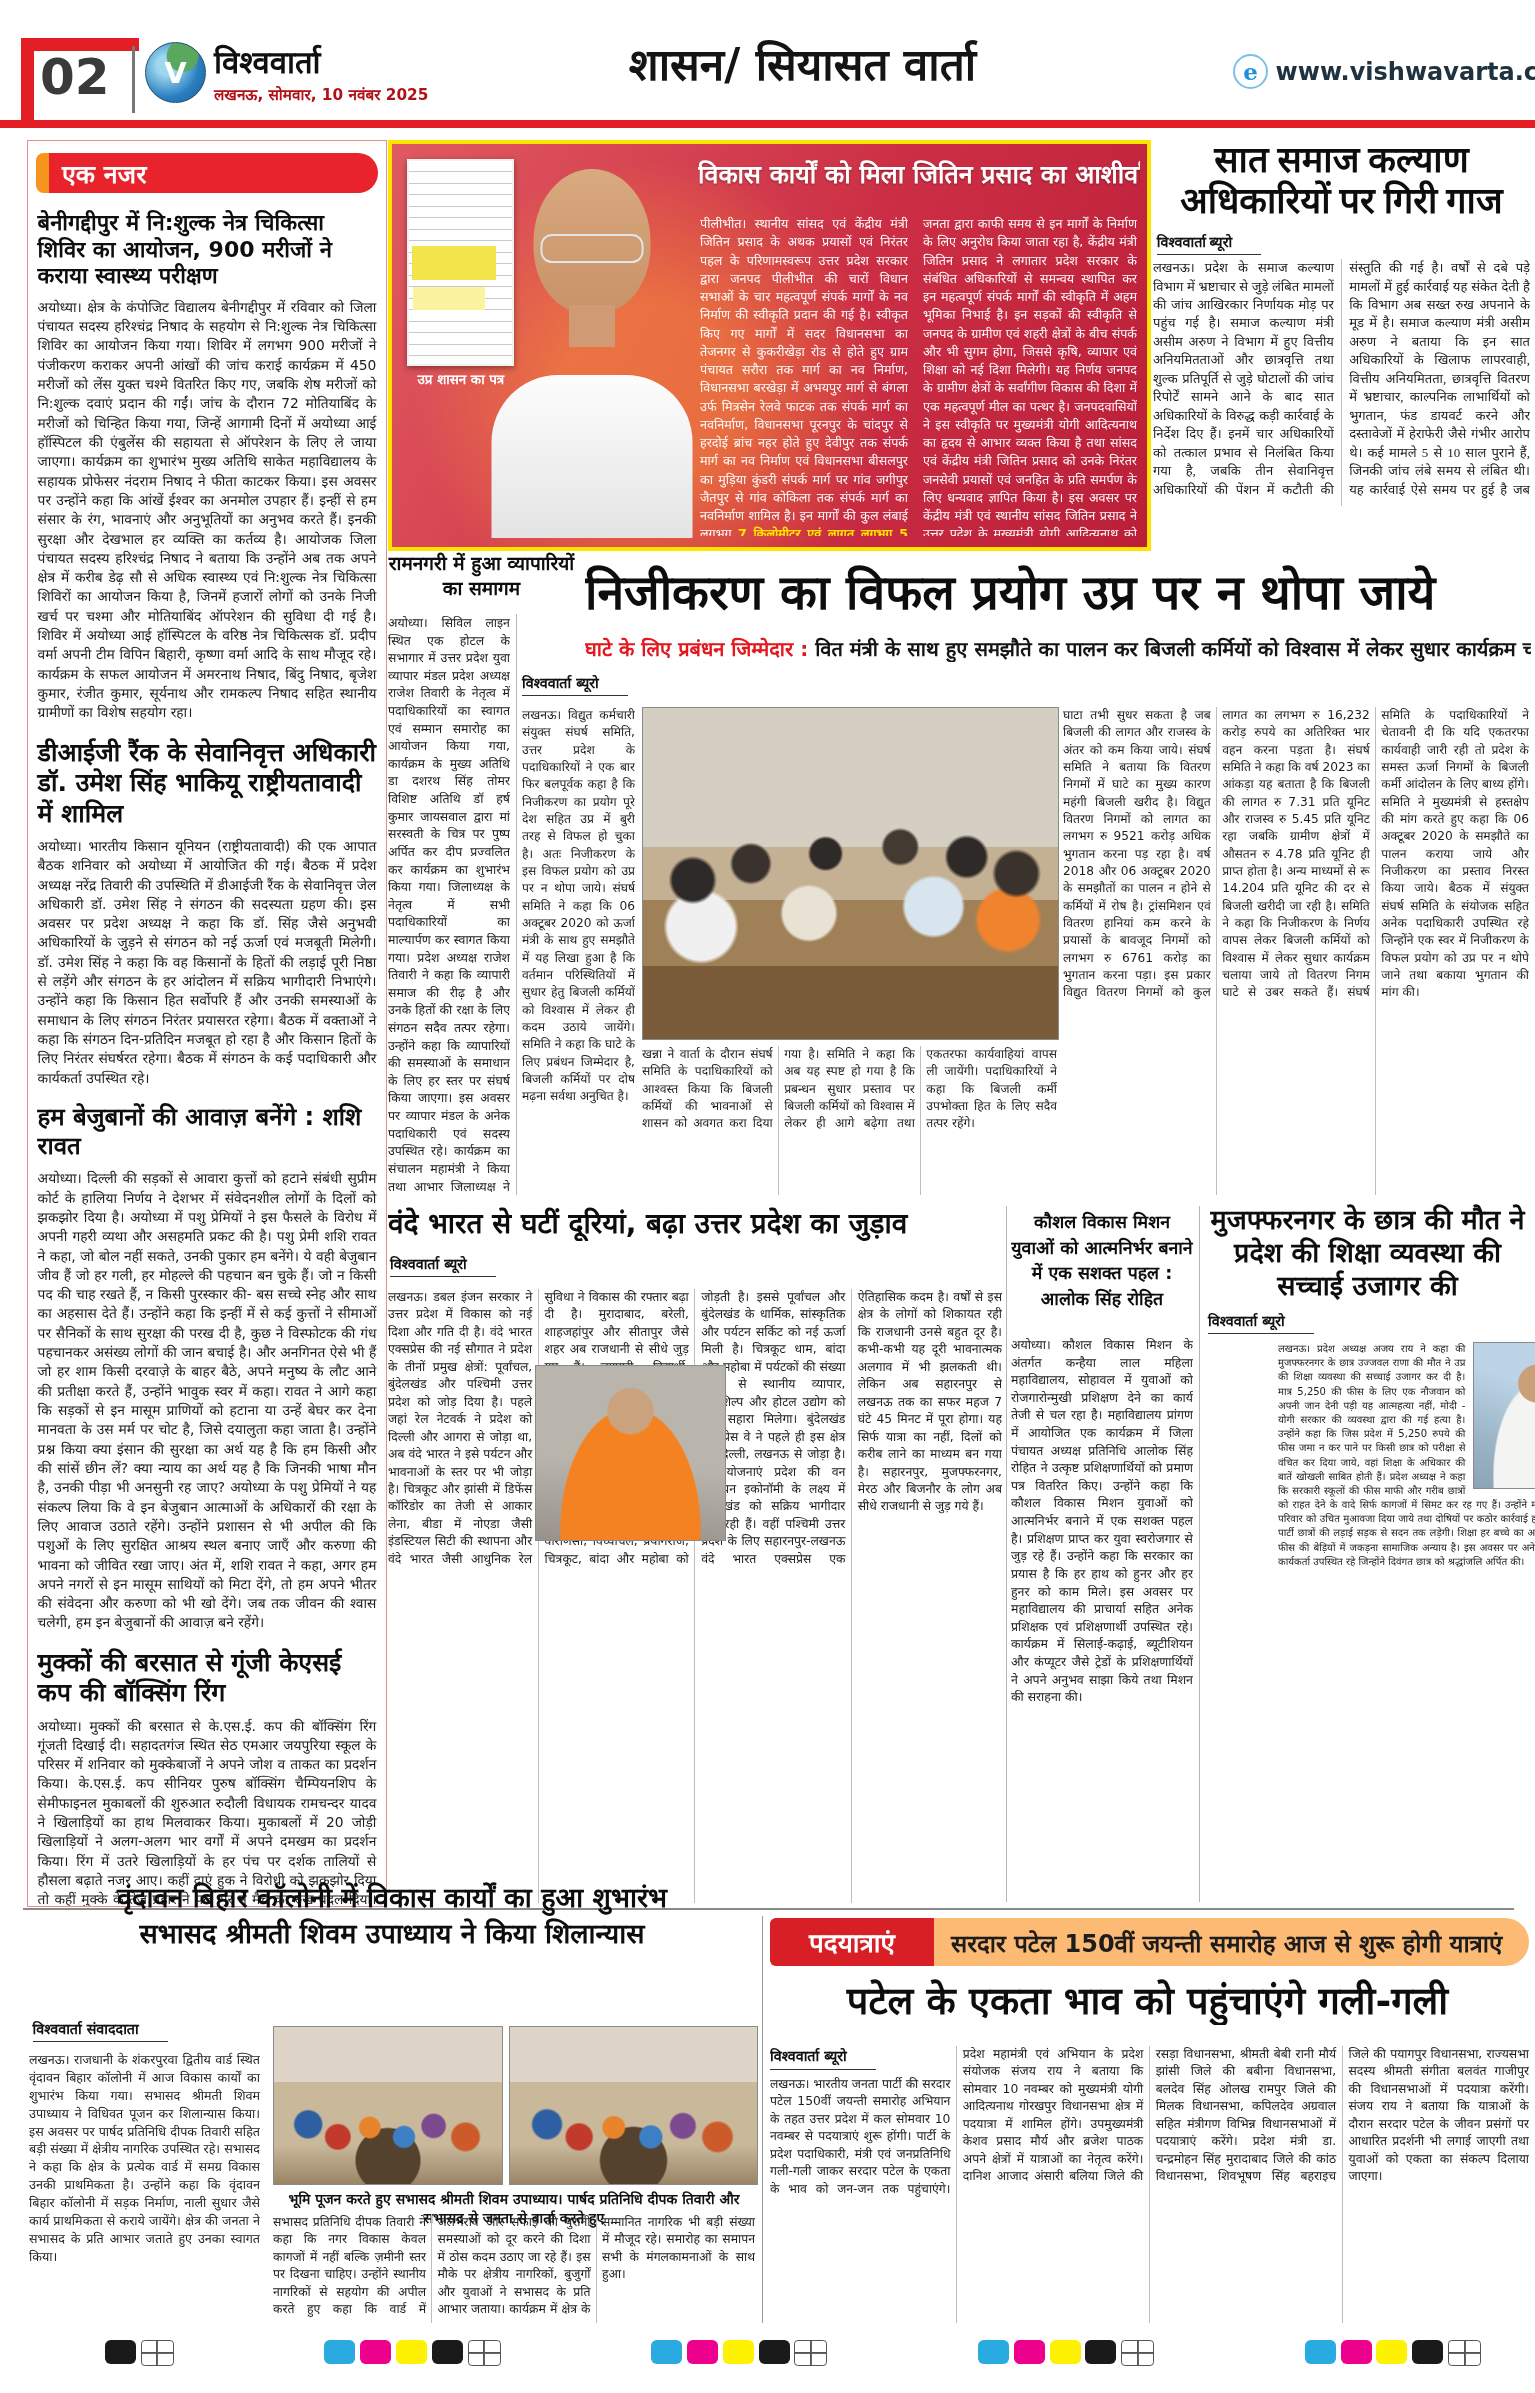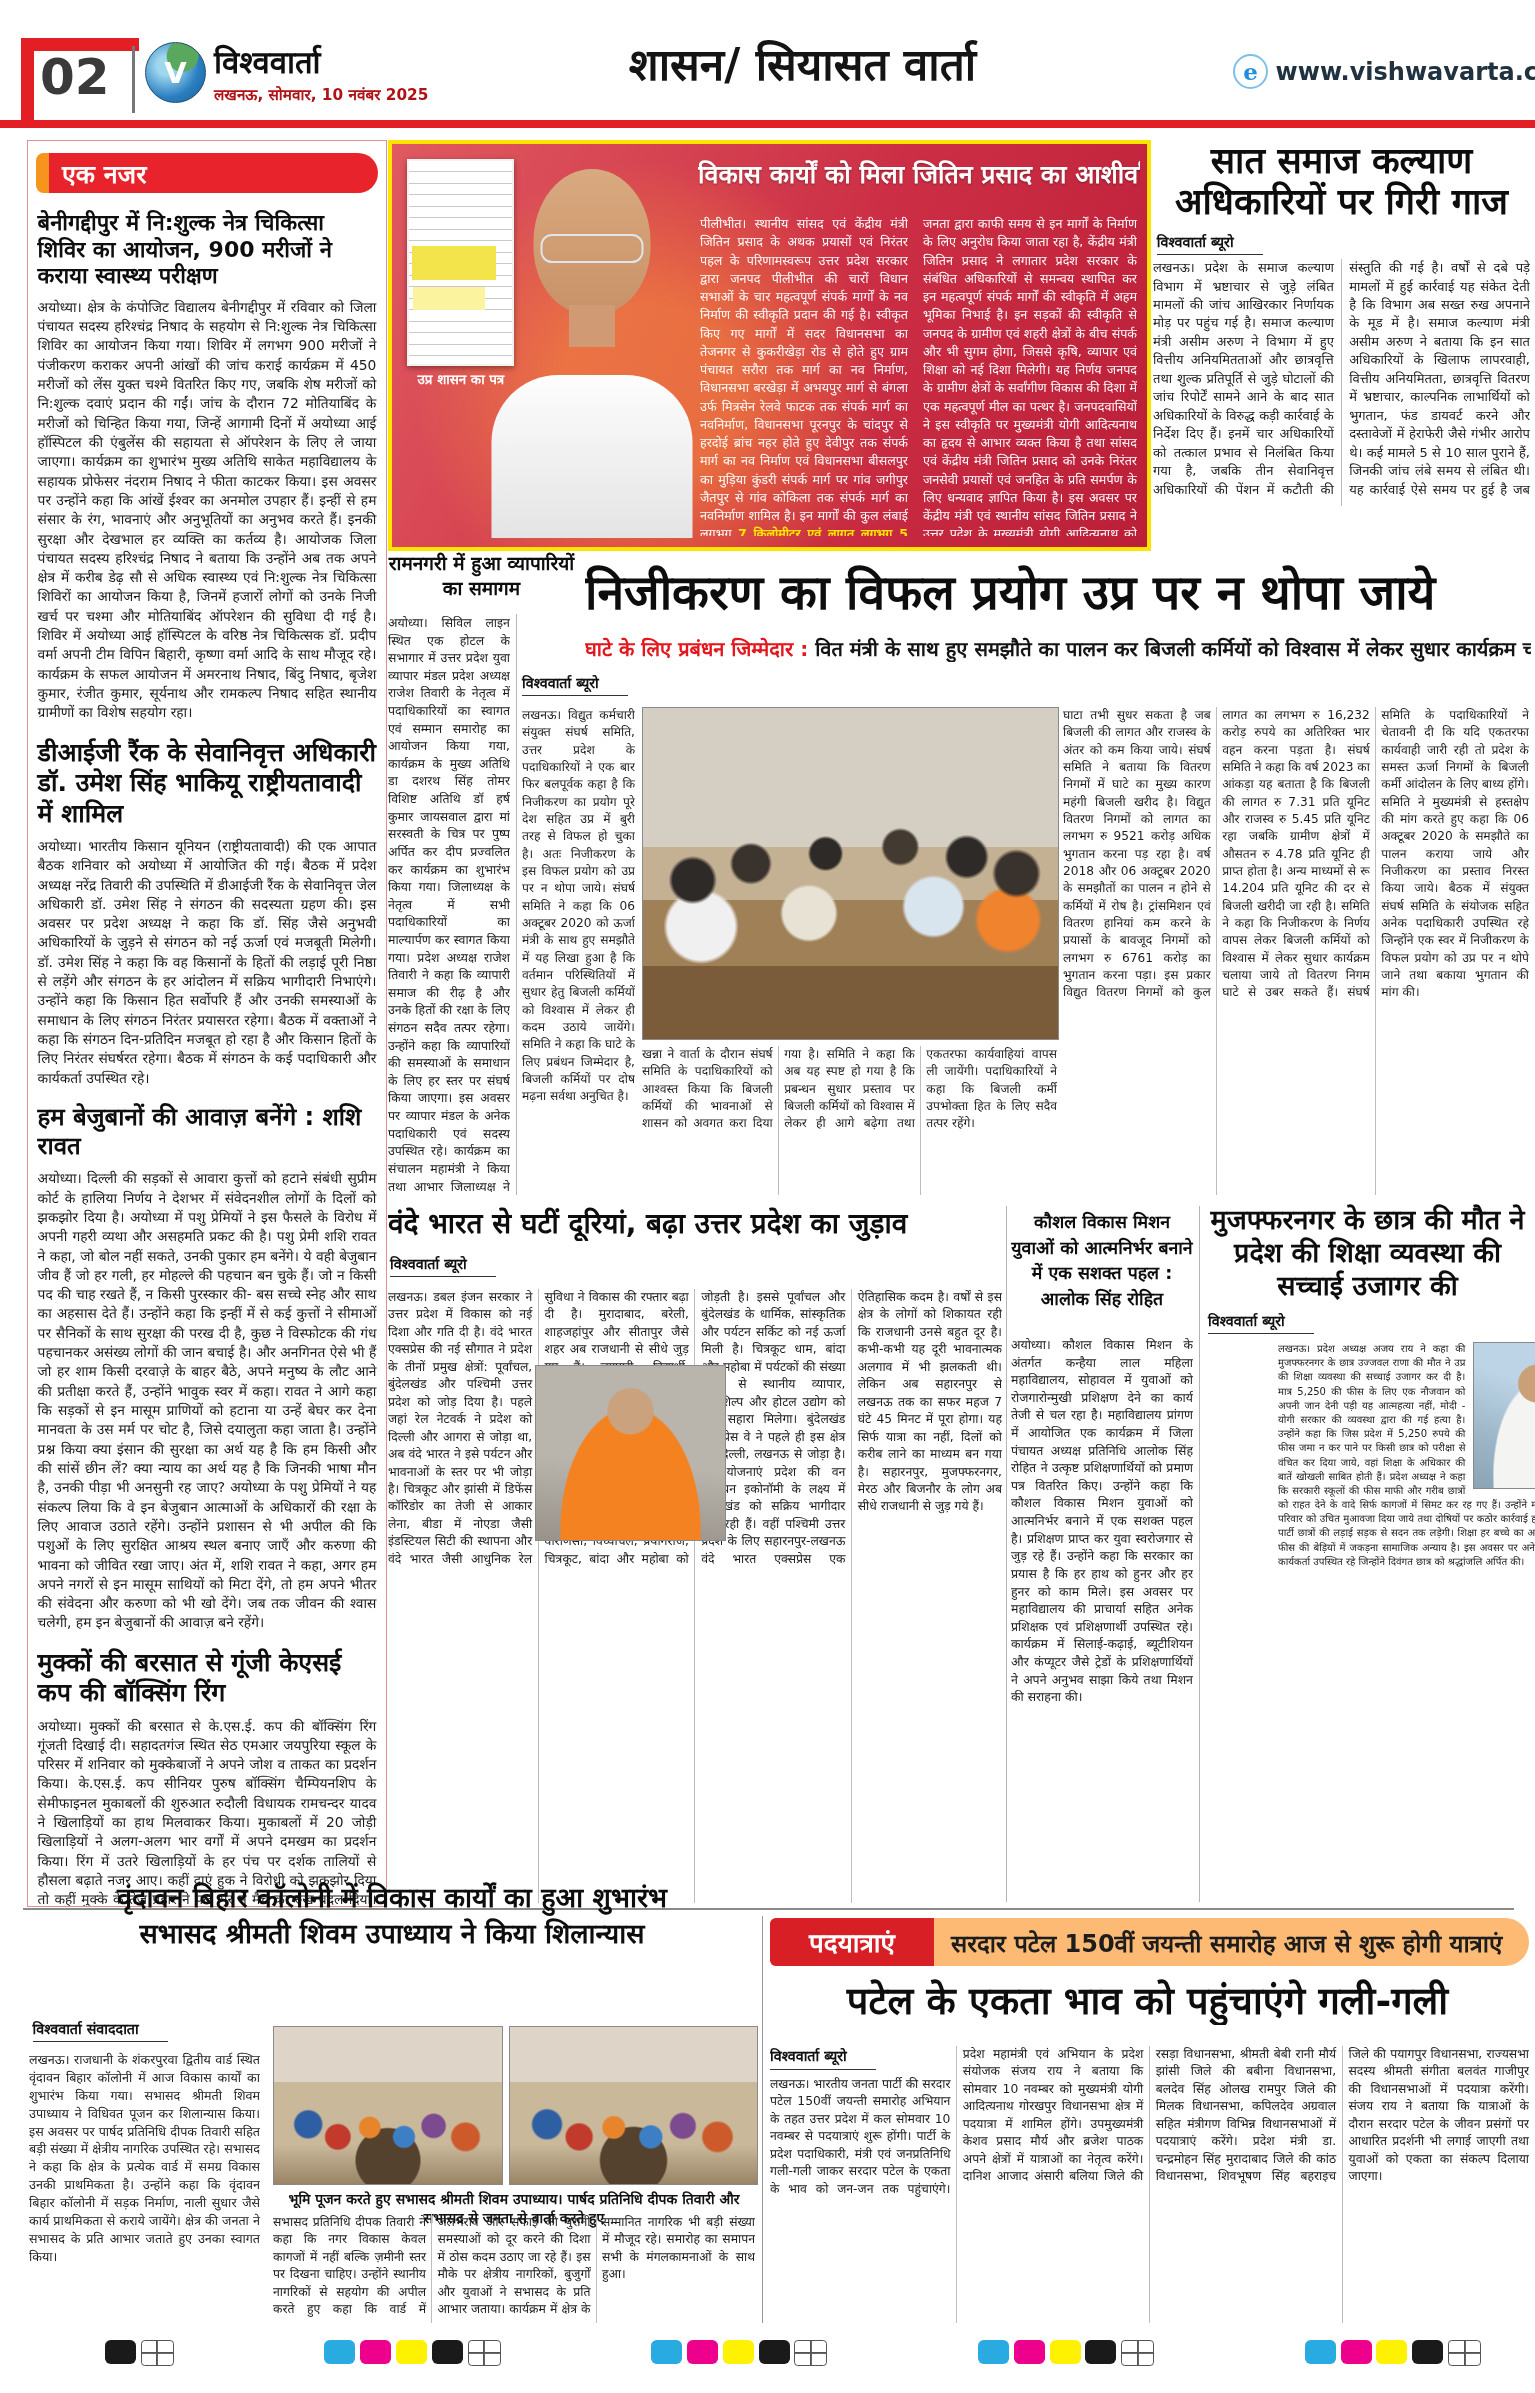--- a/index.html
+++ b/index.html
@@ -180,21 +180,21 @@
       <div class="p-neck"></div>
       <div class="p-shirt"></div>
     </div>
     <div class="abs ybox-headline nowrapclip" style="left:306px;top:11.5px;width:442px;">विकास कार्यों को मिला जितिन प्रसाद का आशीर्वाद</div>
     <div class="abs ybox-col" style="left:308px;top:71px;width:208px;height:321px;">
       <span>पीलीभीत। स्थानीय सांसद एवं केंद्रीय मंत्री जितिन प्रसाद के अथक प्रयासों एवं निरंतर पहल के परिणामस्वरूप उत्तर प्रदेश सरकार द्वारा जनपद पीलीभीत की चारों विधान सभाओं के चार महत्वपूर्ण संपर्क मार्गों के नव निर्माण की स्वीकृति प्रदान की गई है। स्वीकृत किए गए मार्गों में सदर विधानसभा का तेजनगर से कुकरीखेड़ा रोड से होते हुए ग्राम पंचायत सरौरा तक मार्ग का नव निर्माण, विधानसभा बरखेड़ा में अभयपुर मार्ग से बंगला उर्फ मित्रसेन रेलवे फाटक तक संपर्क मार्ग का नवनिर्माण, विधानसभा पूरनपुर के चांदपुर से हरदोई ब्रांच नहर होते हुए देवीपुर तक संपर्क मार्ग का नव निर्माण एवं विधानसभा बीसलपुर का मुड़िया कुंडरी संपर्क मार्ग पर गांव जगीपुर जैतपुर से गांव कोकिला तक संपर्क मार्ग का नवनिर्माण शामिल है। इन मार्गों की कुल लंबाई लगभग </span><span class="yhl">7 किलोमीटर एवं लागत लगभग 5 करोड़ है। क्षेत्रीय</span>
     </div>
     <div class="abs ybox-col" style="left:531px;top:71px;width:214px;height:321px;">जनता द्वारा काफी समय से इन मार्गों के निर्माण के लिए अनुरोध किया जाता रहा है, केंद्रीय मंत्री जितिन प्रसाद ने लगातार प्रदेश सरकार के संबंधित अधिकारियों से समन्वय स्थापित कर इन महत्वपूर्ण संपर्क मार्गों की स्वीकृति में अहम भूमिका निभाई है। इन सड़कों की स्वीकृति से जनपद के ग्रामीण एवं शहरी क्षेत्रों के बीच संपर्क और भी सुगम होगा, जिससे कृषि, व्यापार एवं शिक्षा को नई दिशा मिलेगी। यह निर्णय जनपद के ग्रामीण क्षेत्रों के सर्वांगीण विकास की दिशा में एक महत्वपूर्ण मील का पत्थर है। जनपदवासियों ने इस स्वीकृति पर मुख्यमंत्री योगी आदित्यनाथ का हृदय से आभार व्यक्त किया है तथा सांसद एवं केंद्रीय मंत्री जितिन प्रसाद को उनके निरंतर जनसेवी प्रयासों एवं जनहित के प्रति समर्पण के लिए धन्यवाद ज्ञापित किया है। इस अवसर पर केंद्रीय मंत्री एवं स्थानीय सांसद जितिन प्रसाद ने उत्तर प्रदेश के मुख्यमंत्री योगी आदित्यनाथ को धन्यवाद ज्ञापित करते हुए कहा है कि इन चारों संपर्क मार्गों के निर्माण से हजारों लोगों को सीधा लाभ मिलेगा और जनपद की स्थानीय अर्थव्यवस्था को गति मिलेगी।</div>
   </div>
 
-  <div class="abs" style="left:1153px;top:140px;width:377px;height:403px;overflow:hidden;">
+  <div class="abs" style="left:1153px;top:140px;width:377px;height:403px;overflow:hidden;font-family:Liberation Serif, serif;">
     <div class="h-big centered" style="font-size:36px;line-height:1.15;">सात समाज कल्याण अधिकारियों पर गिरी गाज</div>
     <div style="margin:9.6px 0 3.8px 3.8px;"><span class="byline">विश्ववार्ता ब्यूरो</span></div>
     <p class="bodytext cols2" style="height:247px;">लखनऊ। प्रदेश के समाज कल्याण विभाग में भ्रष्टाचार से जुड़े लंबित मामलों की जांच आखिरकार निर्णायक मोड़ पर पहुंच गई है। समाज कल्याण मंत्री असीम अरुण ने विभाग में हुए वित्तीय अनियमितताओं और छात्रवृत्ति तथा शुल्क प्रतिपूर्ति से जुड़े घोटालों की जांच रिपोर्टें सामने आने के बाद सात अधिकारियों के विरुद्ध कड़ी कार्रवाई के निर्देश दिए हैं। इनमें चार अधिकारियों को तत्काल प्रभाव से निलंबित किया गया है, जबकि तीन सेवानिवृत्त अधिकारियों की पेंशन में कटौती की संस्तुति की गई है। वर्षों से दबे पड़े मामलों में हुई कार्रवाई यह संकेत देती है कि विभाग अब सख्त रुख अपनाने के मूड में है। समाज कल्याण मंत्री असीम अरुण ने बताया कि इन सात अधिकारियों के खिलाफ लापरवाही, वित्तीय अनियमितता, छात्रवृत्ति वितरण में भ्रष्टाचार, काल्पनिक लाभार्थियों को भुगतान, फंड डायवर्ट करने और दस्तावेजों में हेराफेरी जैसे गंभीर आरोप थे। कई मामले 5 से 10 साल पुराने हैं, जिनकी जांच लंबे समय से लंबित थी। यह कार्रवाई ऐसे समय पर हुई है जब सरकार लगातार छात्रवृत्ति घोटालों को लेकर सख्ती बरत रही है। निलंबित अधिकारियों के विरुद्ध विभागीय कार्यवाही के साथ-साथ आपराधिक मुकदमे की संस्तुति भी की गई है। मंत्री ने कहा कि जनता के धन का दुरुपयोग करने वाले किसी भी अधिकारी को बख्शा नहीं जाएगा और विभाग की छवि धूमिल करने वालों पर कठोरतम कार्रवाई होगी। सरकार छात्रवृत्ति योजनाओं को पारदर्शी बनाने के लिए तकनीक का सहारा ले रही है जिससे काल्पनिक लाभार्थियों पर रोक लगेगी।</p>
   </div>
 
   <div class="abs h-big centered" style="left:388px;top:551px;width:187px;font-size:19px;line-height:1.3;">रामनगरी में हुआ व्यापारियों का समागम</div>
   <p class="abs bodytext" style="left:388px;top:614px;width:122px;height:581px;font-size:12.4px;">अयोध्या। सिविल लाइन स्थित एक होटल के सभागार में उत्तर प्रदेश युवा व्यापार मंडल प्रदेश अध्यक्ष राजेश तिवारी के नेतृत्व में पदाधिकारियों का स्वागत एवं सम्मान समारोह का आयोजन किया गया, कार्यक्रम के मुख्य अतिथि डा दशरथ सिंह तोमर विशिष्ट अतिथि डॉ हर्ष कुमार जायसवाल द्वारा मां सरस्वती के चित्र पर पुष्प अर्पित कर दीप प्रज्वलित कर कार्यक्रम का शुभारंभ किया गया। जिलाध्यक्ष के नेतृत्व में सभी पदाधिकारियों का माल्यार्पण कर स्वागत किया गया। प्रदेश अध्यक्ष राजेश तिवारी ने कहा कि व्यापारी समाज की रीढ़ है और उनके हितों की रक्षा के लिए संगठन सदैव तत्पर रहेगा। उन्होंने कहा कि व्यापारियों की समस्याओं के समाधान के लिए हर स्तर पर संघर्ष किया जाएगा। इस अवसर पर व्यापार मंडल के अनेक पदाधिकारी एवं सदस्य उपस्थित रहे। कार्यक्रम का संचालन महामंत्री ने किया तथा आभार जिलाध्यक्ष ने व्यक्त किया। समारोह के अंत में सभी अतिथियों को स्मृति चिन्ह भेंट किए गए। उन्होंने कहा कि व्यापारी हित के लिए सदैव तत्पर रहूंगा।</p>
   <div class="abs vrule" style="left:516px;top:614px;height:581px;"></div>
 
   <div class="abs h-big nowrapclip" style="left:585px;top:558px;width:946px;font-size:48px;">निजीकरण का विफल प्रयोग उप्र पर न थोपा जाये</div>

